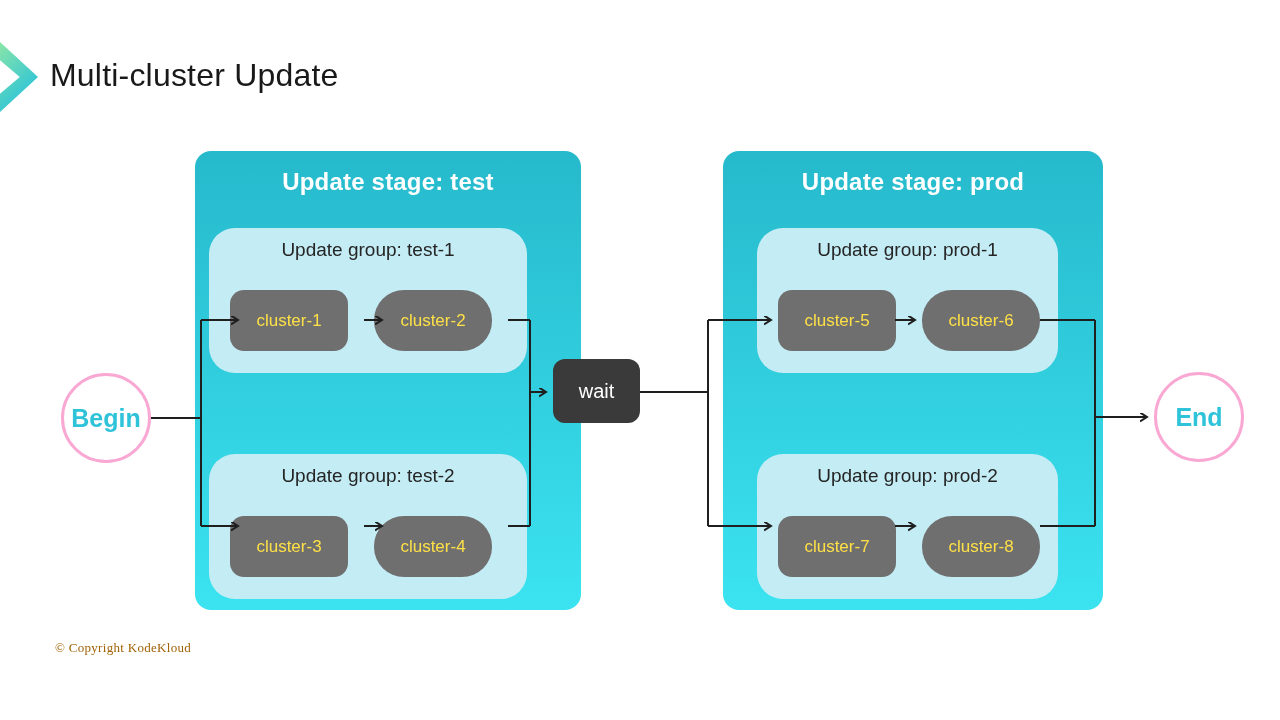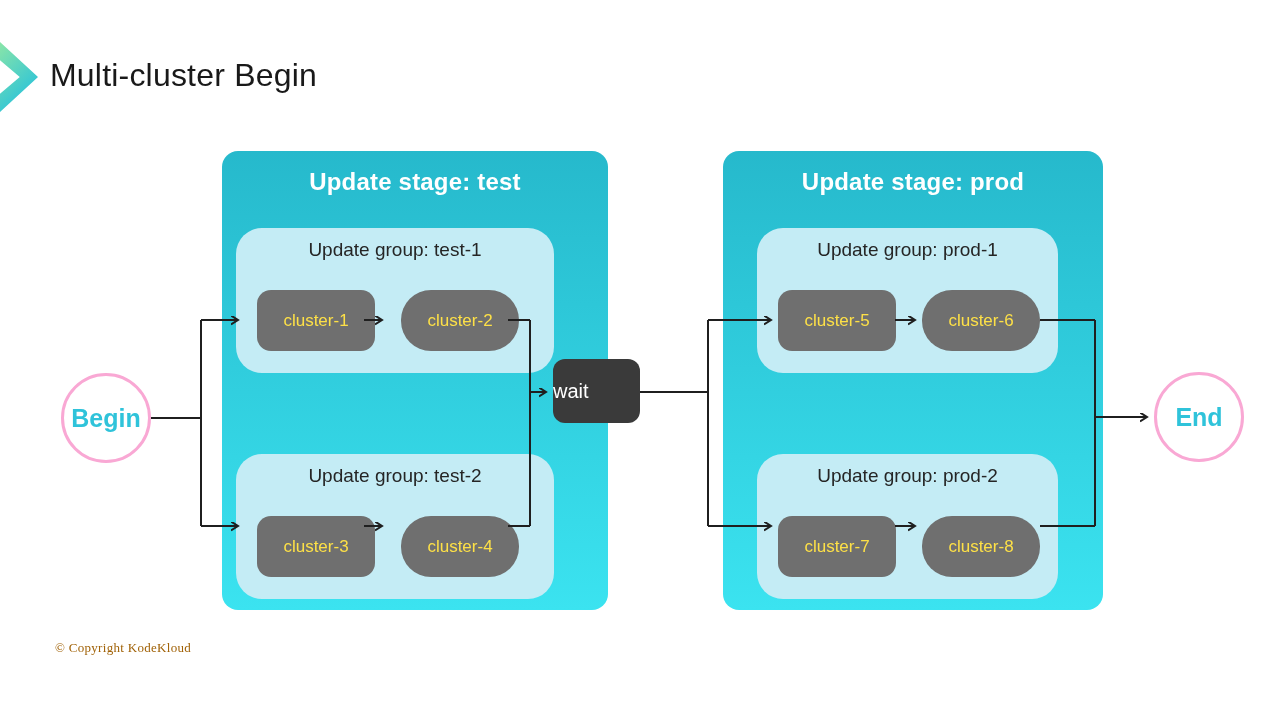--- a/index.html
+++ b/index.html
@@ -30,21 +30,21 @@
     color: #2fc3da; font-size: 25px; font-weight: bold;
   }
   .begin { left: 61px; top: 373px; }
   .end   { left: 1154px; top: 372px; }
 
   
   .stage {
     position: absolute; top: 151px; height: 459px; border-radius: 16px;
     background: linear-gradient(180deg, #26b9cc 0%, #3be3f0 100%);
   }
-  .stage-test { left: 222px; width: 386px; }
+  .stage-test { left: 195px; width: 386px; }
   .stage-prod { left: 723px; width: 380px; padding-left: 24px; }
   .stage-title {
     position: absolute; top: 17px; left: 0; right: 0; text-align: center;
     color: #ffffff; font-size: 24px; font-weight: bold; letter-spacing: 0.2px;
   }
 
   
   .group {
     position: absolute; height: 145px; border-radius: 26px; background: #c4ecf5;
   }
@@ -63,21 +63,21 @@
     background: #6f6f6f; color: #fde047; font-size: 17px;
     display: flex; align-items: center; justify-content: center;
   }
   .c-left  { left: 21px; }
   .c-right { left: 165px; border-radius: 30px; }
 
   
   .wait-box {
     position: absolute; left: 553px; top: 359px; width: 87px; height: 64px;
     border-radius: 12px; background: #3a3a3a; color: #ffffff; font-size: 20px;
-    display: flex; align-items: center; 
+    display: flex; align-items: center; justify-content: center;
   }
 
   
   .connectors {
     position: absolute; left: 0; top: 0; width: 1280px; height: 720px;
     pointer-events: none;
   }
   .connectors path { stroke: #1f1f1f; stroke-width: 2; fill: none; }
 
   
@@ -85,21 +85,21 @@
     position: absolute; left: 55px; top: 640px;
     font-size: 13px; color: #a16207; letter-spacing: 0.3px; font-family: Liberation Serif, serif;
   }
 </style>
 </head>
 <body>
 
 <div class="canvas">
 
   <div class="logo"></div>
-  <div class="page-title">Multi-cluster Begin</div>
+  <div class="page-title">Multi-cluster Update</div>
 
   <div class="terminal-circle begin">
     <span>Begin</span>
   </div>
 
   <div class="stage stage-test">
     <div class="stage-title">Update stage: test</div>
 
     <div class="group group-1">
       <div class="group-title">Update group: test-1</div>

